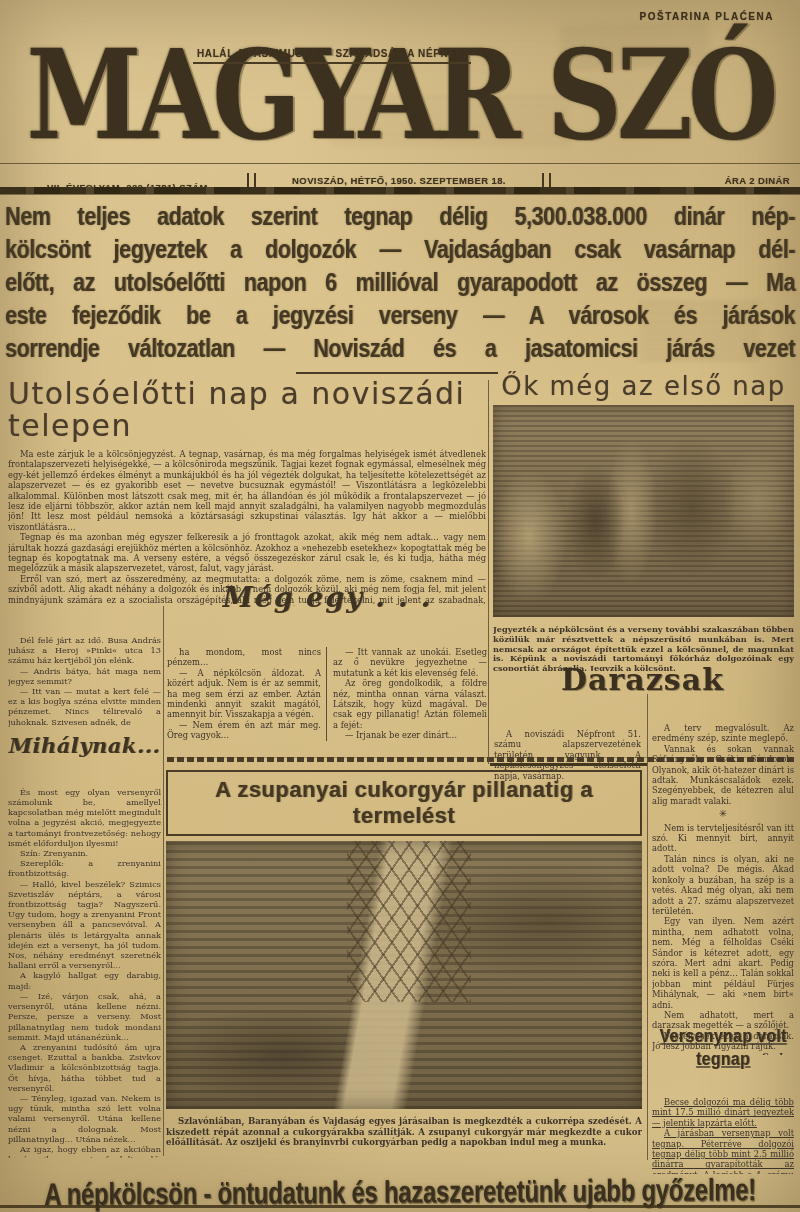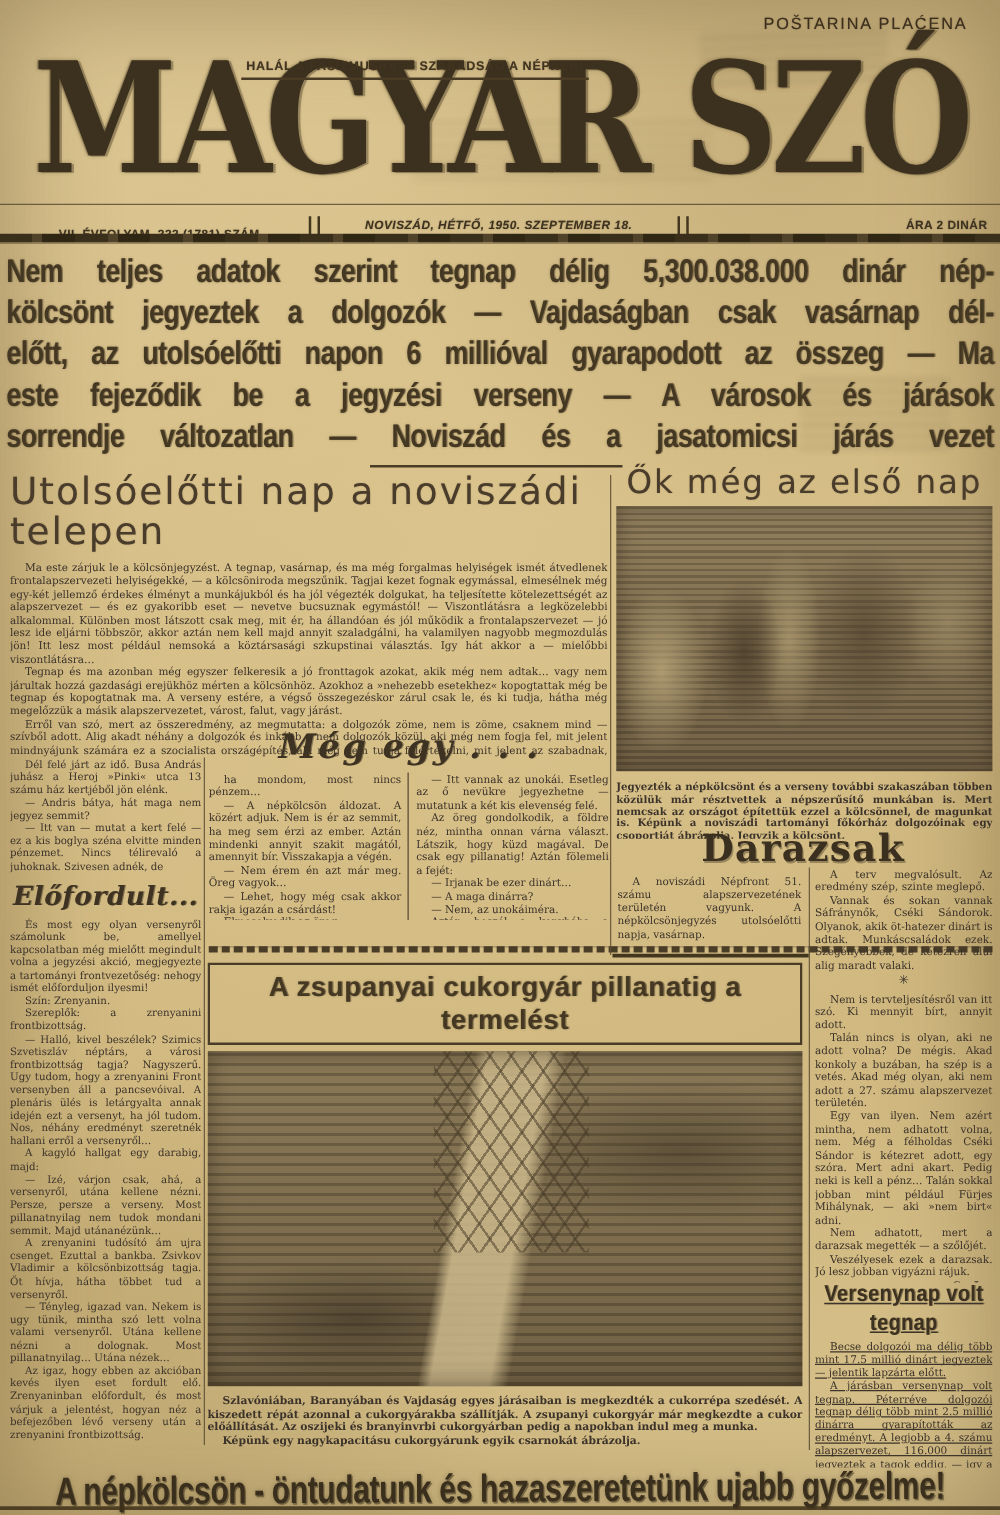--- a/index.html
+++ b/index.html
@@ -11,36 +11,36 @@
       radial-gradient(ellipse 50% 30% at 15% 90%, rgba(110,88,48,.15), transparent 70%),
       radial-gradient(ellipse 80% 60% at 50% 40%, rgba(235,215,160,.25), transparent 80%),
       linear-gradient(160deg,#dcc693 0%, #d5bd86 35%, #cfb77e 70%, #d8c28c 100%);
     box-shadow: inset 0 0 90px rgba(90,70,35,.45);
     color:#3d342a;
   }
   .abs{position:absolute;}
   .noint{cursor:default;}
 
   
-  .postage{top:11px;right:26px;font-family:"Liberation Sans",sans-serif;font-weight:normal;
-    font-size:13px;letter-spacing:1.5px;color:#3c2f1d;text-shadow:0 0 1px rgba(60,47,29,.6);}
+  .postage{top:11px;right:26px;font-family:"Liberation Sans",sans-serif;font-weight:bold;
+    font-size:10px;letter-spacing:1.5px;color:#3c2f1d;text-shadow:0 0 1px rgba(60,47,29,.6);}
   .motto{top:48px;left:193px;font-family:"Liberation Sans",sans-serif;font-weight:bold;
     font-size:10px;letter-spacing:.6px;color:#40331f;border-bottom:2px solid #4a3b24;
     padding:0 4px 3px 4px;z-index:5;text-shadow:0 0 1px rgba(64,51,31,.5);}
   .masthead{top:34px;left:0;width:800px;text-align:center;z-index:2;
     font-family:"DejaVu Serif",serif;font-weight:bold;font-size:104px;line-height:118px;
     letter-spacing:-5px;color:#3c311e;text-transform:uppercase;
     transform:scaleY(1.18);transform-origin:50% 40%;
     text-shadow:2px 1px 0 rgba(60,49,30,.35), -1px 0 1px rgba(60,49,30,.35), 0 0 3px rgba(90,75,45,.4);}
   .rule-thin-top{top:163px;left:0;width:800px;height:1px;background:#55462e;opacity:.8;}
   .dateline{top:168px;left:0;width:800px;display:flex;align-items:center;
     font-family:"Liberation Sans",sans-serif;font-weight:bold;font-size:9.5px;color:#3e3320;
     letter-spacing:.4px;text-shadow:0 0 1px rgba(62,51,32,.5);}
   .dateline .seg-left{flex:1;padding-left:8px;text-align:center;margin-top:14px;}
-  .dateline .seg-mid{flex:1.2;text-align:center;font-style:italic;}
+  .dateline .seg-mid{flex:1.2;text-align:center;}
   .dateline .seg-right{flex:1;padding-right:10px;text-align:right;}
   .dbar{width:5px;height:15px;border-left:2px solid #44371f;border-right:2px solid #44371f;}
   .rule-thick{top:187px;left:0;width:800px;height:7px;
     background:repeating-linear-gradient(90deg,#3a2f1b 0 26px,#51422a 26px 34px,#2f2614 34px 60px);
     box-shadow:0 1px 0 rgba(47,38,20,.5);}
 
   
   .lead{top:201px;left:5px;width:790px;font-family:"Liberation Sans",sans-serif;
     font-weight:bold;color:#443823;}
   .lead .hl{font-size:21.5px;line-height:33px;letter-spacing:-.4px;
@@ -49,21 +49,21 @@
     transform:scaleY(1.22);transform-origin:center;}
   .lead-underline{top:372px;left:296px;width:202px;height:2px;background:#4a3c26;}
 
   
   .title-light{font-family:"DejaVu Sans",sans-serif;font-weight:400;color:#4a3c2b;
     letter-spacing:1.5px;text-shadow:0 0 1px rgba(74,60,43,.4);}
   .title-serif-i{font-family:"DejaVu Serif",serif;font-weight:bold;font-style:italic;color:#3e3322;}
 
   
   .bt{font-family:"DejaVu Serif",serif;font-size:8.4px;line-height:10.4px;
-    color:#3c332a;text-align:justify;}
+    color:#3c332a;text-align:justify;margin-top:29px;}
   .bt p{margin:0;text-indent:12px;}
   .bt p.sig{text-align:right;text-indent:0;font-weight:bold;padding-right:6px;}
   .bt p.star{text-align:center;text-indent:0;font-size:10px;margin:3px 0;}
   .caption{font-weight:bold;font-size:8.2px;line-height:9.8px;}
 
   
   .left-article{top:378px;left:8px;width:478px;height:228px;overflow:hidden;}
   .left-article .t{font-size:30px;line-height:32px;}
   .left-article .bt{margin-top:7px;}
 
@@ -192,21 +192,21 @@
     <div class="bt caption">Jegyezték a népkölcsönt és a verseny további szakaszában többen közülük már résztvettek a népszerűsítő munkában is. Mert nemcsak az országot építettük ezzel a kölcsönnel, de magunkat is. Képünk a noviszádi tartományi főkórház dolgozóinak egy csoportját ábrázolja. Jegyzik a kölcsönt.</div>
 
   </div>
 
   <div class="abs col1">
     <div class="bt">
       <p>Dél felé járt az idő. Busa András juhász a Heroj »Pinki« utca 13 számu ház kertjéből jön elénk.</p>
       <p>— Andris bátya, hát maga nem jegyez semmit?</p>
       <p>— Itt van — mutat a kert felé — ez a kis boglya széna elvitte minden pénzemet. Nincs télirevaló a juhoknak. Szivesen adnék, de</p>
     </div>
-    <div class="elofordult-title title-serif-i">Előfordult...</div>
+    <div class="elofordult-title title-serif-i">Mihálynak...</div>
     <div class="bt">
       <p>És most egy olyan versenyről számolunk be, amellyel kapcsolatban még mielőtt megindult volna a jegyzési akció, megjegyezte a tartományi frontvezetőség: nehogy ismét előforduljon ilyesmi!</p>
       <p>Szín: Zrenyanin.</p>
       <p>Szereplők: a zrenyanini frontbizottság.</p>
       <p>— Halló, kivel beszélek? Szimics Szvetiszláv néptárs, a városi frontbizottság tagja? Nagyszerű. Ugy tudom, hogy a zrenyanini Front versenyben áll a pancsevóival. A plenáris ülés is letárgyalta annak idején ezt a versenyt, ha jól tudom. Nos, néhány eredményt szeretnék hallani erről a versenyről…</p>
       <p>A kagyló hallgat egy darabig, majd:</p>
       <p>— Izé, várjon csak, ahá, a versenyről, utána kellene nézni. Persze, persze a verseny. Most pillanatnyilag nem tudok mondani semmit. Majd utánanézünk…</p>
       <p>A zrenyanini tudósító ám ujra csenget. Ezuttal a bankba. Zsivkov Vladimir a kölcsönbizottság tagja. Őt hívja, hátha többet tud a versenyről.</p>
       <p>— Tényleg, igazad van. Nekem is ugy tünik, mintha szó lett volna valami versenyről. Utána kellene nézni a dolognak. Most pillanatnyilag… Utána nézek…</p>
       <p>Az igaz, hogy ebben az akcióban kevés ilyen eset fordult elő. Zrenyaninban előfordult, és most várjuk a jelentést, hogyan néz a befejezőben lévő verseny után a zrenyanini frontbizottság.</p>
@@ -265,21 +265,20 @@
     </div>
   </div>
 
   <div class="abs cukorgyar">
     <div class="box">A zsupanyai cukorgyár pillanatig a termelést</div>
     <div class="photo2">
       <div class="girders"></div>
     </div>
     <div class="bt caption">
       <p>Szlavóniában, Baranyában és Vajdaság egyes járásaiban is megkezdték a cukorrépa szedését. A kiszedett répát azonnal a cukorgyárakba szállítják. A zsupanyi cukorgyár már megkezdte a cukor előállítását. Az oszijeki és branyinvrbi cukorgyárban pedig a napokban indul meg a munka.</p>
-      <p>Képünk egy nagykapacitásu cukorgyárunk egyik csarnokát ábrázolja.</p>
     </div>
 
   </div>
 
   <div class="abs banner">A népkölcsön - öntudatunk és hazaszeretetünk ujabb győzelme!</div>
   <div class="abs banner-rules"></div>
 
   <div class="abs vrule v1"></div>
   <div class="abs vrule v2"></div>
   <div class="abs vrule v3"></div>

